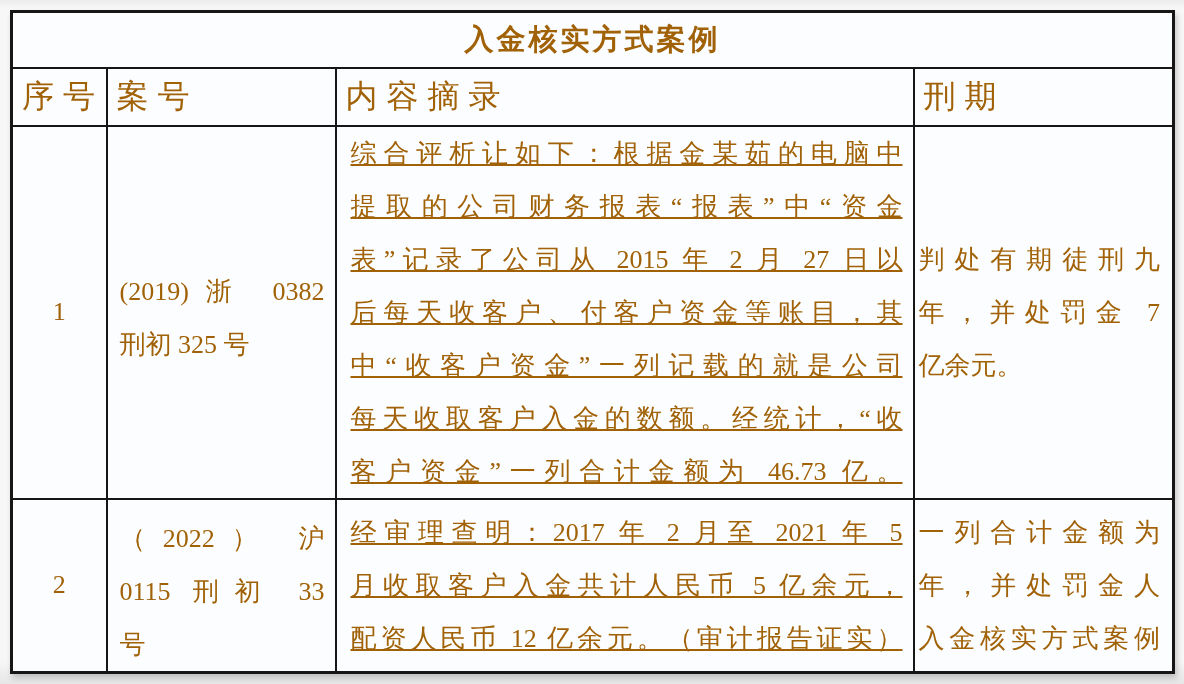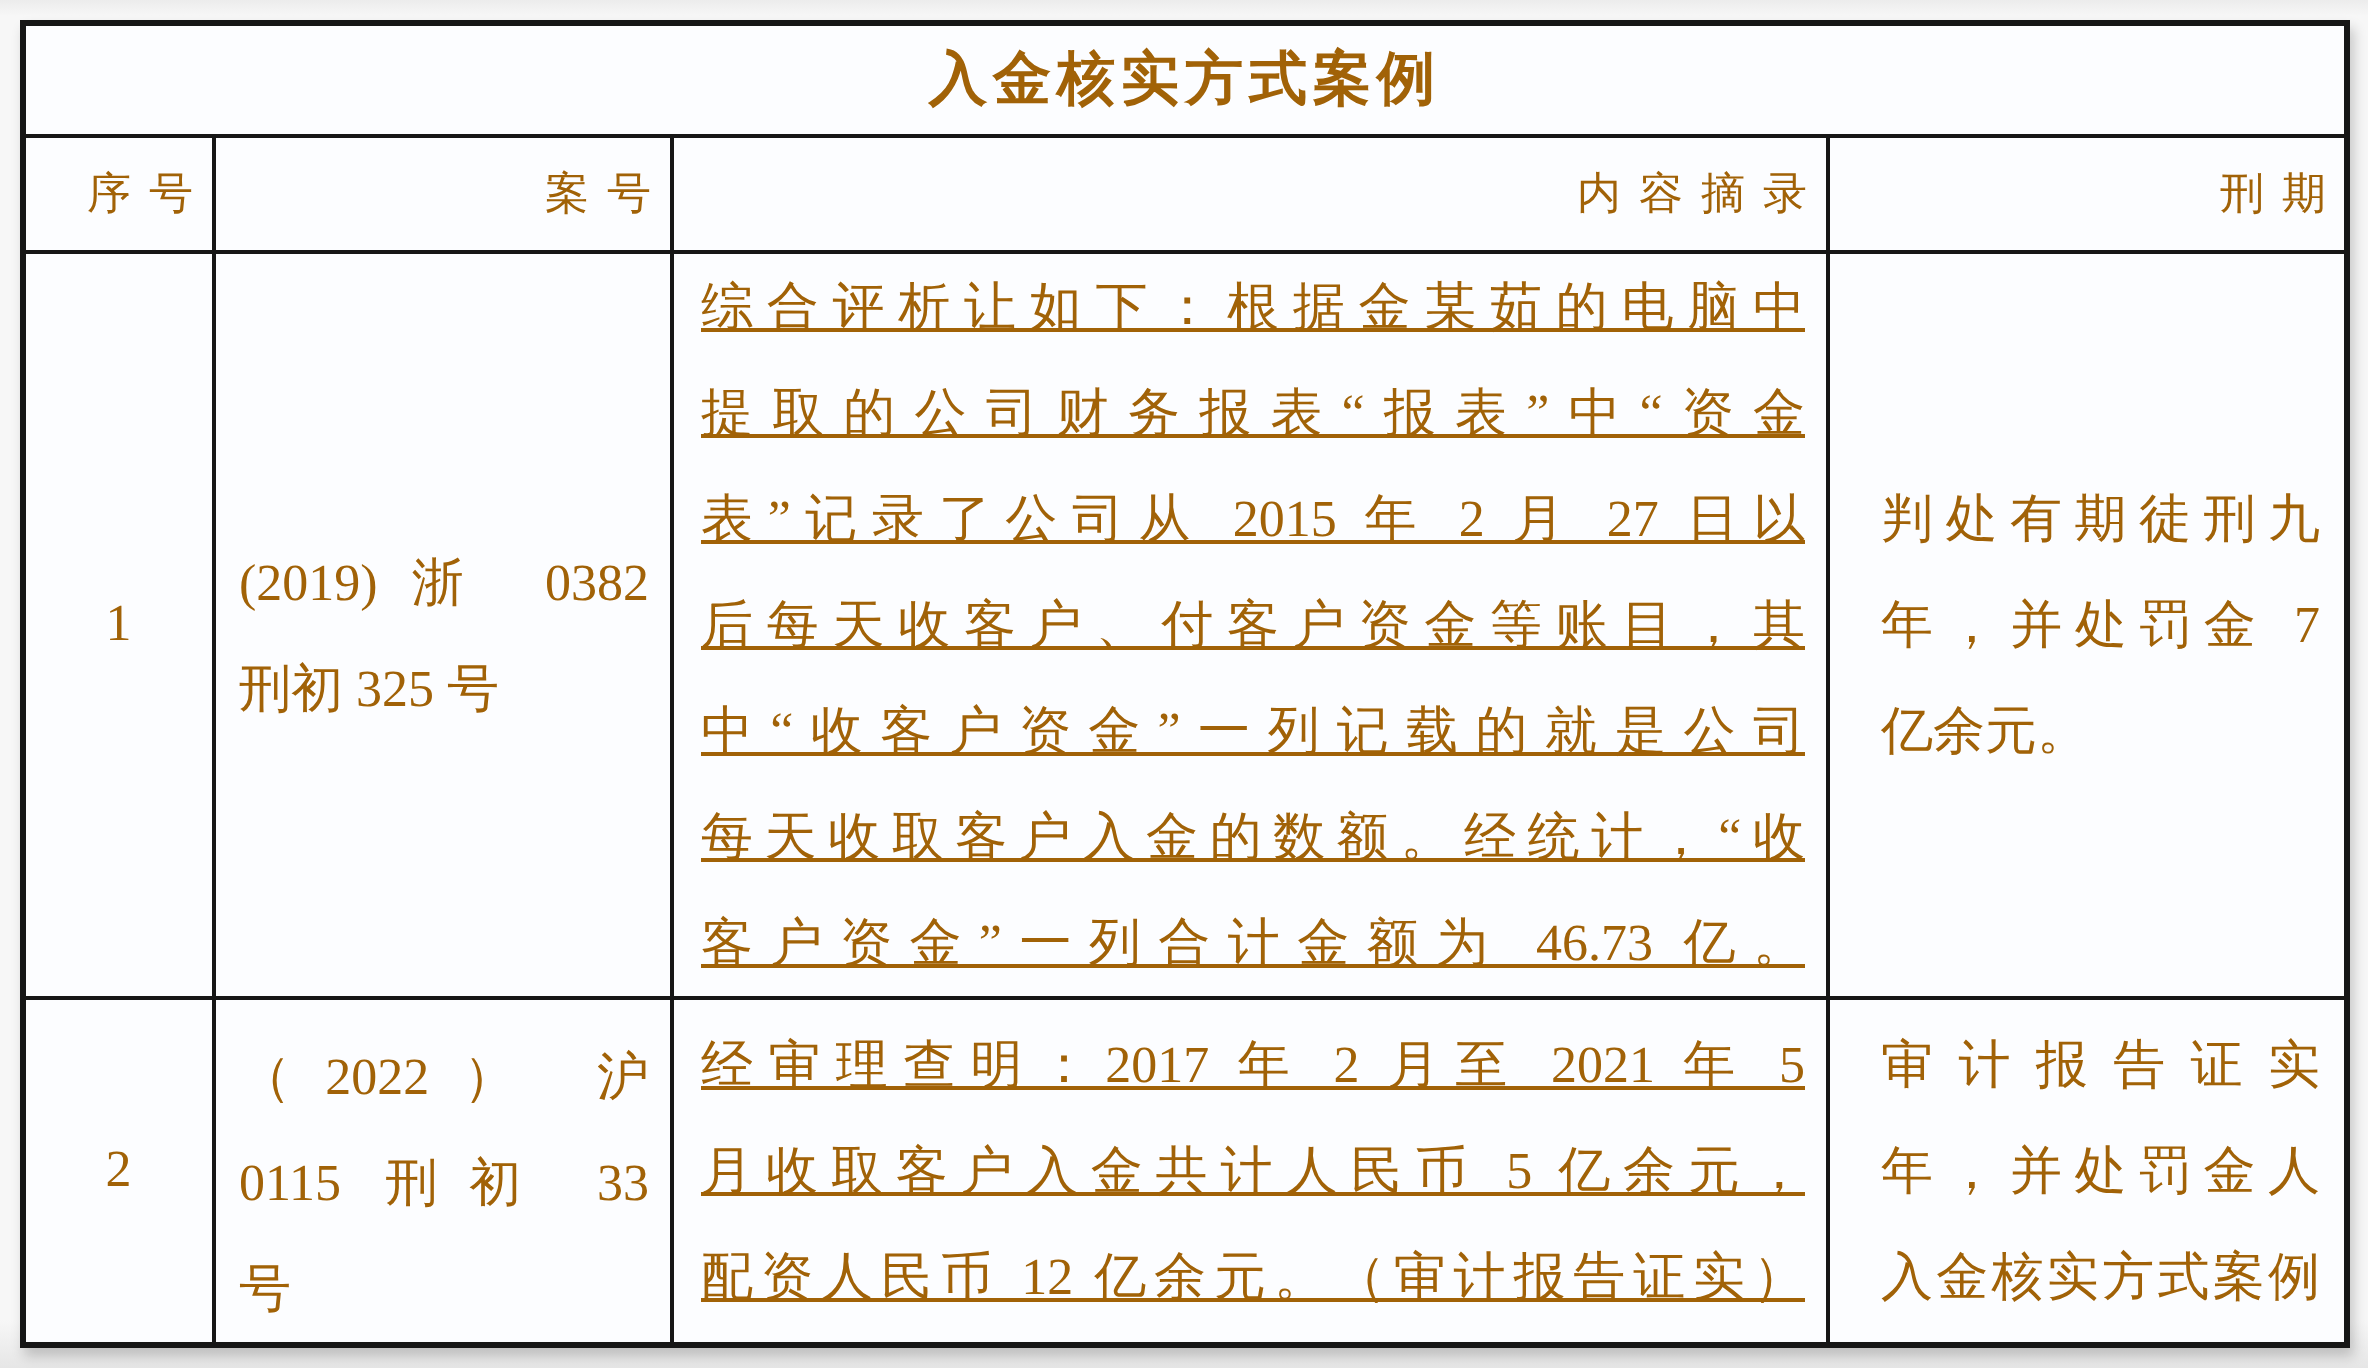--- a/index.html
+++ b/index.html
@@ -25,26 +25,26 @@
   }
   td{border:2px solid #161616;padding:0;vertical-align:middle;box-sizing:border-box;}
   tr.r-title{height:56px;}
   tr.r-hdr{height:58px;}
   tr.r1{height:372px;}
   tr.r2{height:174px;}
   .title-cell{
     font-weight:bold;font-size:29px;text-align:center;letter-spacing:3px;
   }
   .hdr{
-    text-align:right;letter-spacing:9px;text-indent:9px;font-size:22px;
+    text-align:left;letter-spacing:9px;text-indent:9px;font-size:32px;
   }
   .seq-cell{text-align:center;font-size:26px;}
   .case-cell{padding:12px 10px 0 12px;}
   .content-cell{padding:0 10px 0 14px;text-decoration:underline;}
-  .sentence-cell{padding:0 12px 0 26px;}
+  .sentence-cell{padding:0 12px 0 4px;}
   .ln{
     line-height:53px;
     text-align:justify;text-align-last:justify;
   }
   .ln.nat{text-align:left;text-align-last:left;}
 </style>
 </head>
 <body>
 
 <div class="page">
@@ -96,20 +96,20 @@
         <div class="ln">（2022） 沪</div>
         <div class="ln">0115 刑初 33</div>
         <div class="ln nat">号</div>
       </td>
       <td class="content-cell">
         <div class="ln">经审理查明：2017 年 2 月至 2021 年 5</div>
         <div class="ln">月收取客户入金共计人民币 5 亿余元，</div>
         <div class="ln">配资人民币 12 亿余元。（审计报告证实）</div>
       </td>
       <td class="sentence-cell">
-        <div class="ln">审计报告证实</div>
+        <div class="ln">一列合计金额为</div>
         <div class="ln">年，并处罚金人</div>
         <div class="ln">入金核实方式案例</div>
       </td>
     </tr>
   </tbody>
     </table>
 </div>
 
 </body></html>

